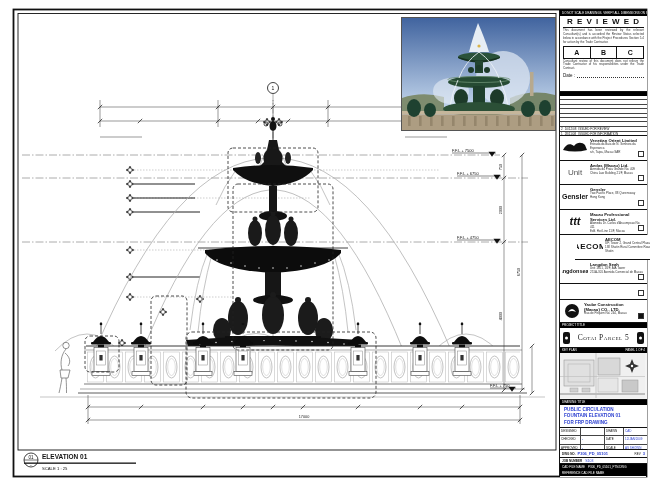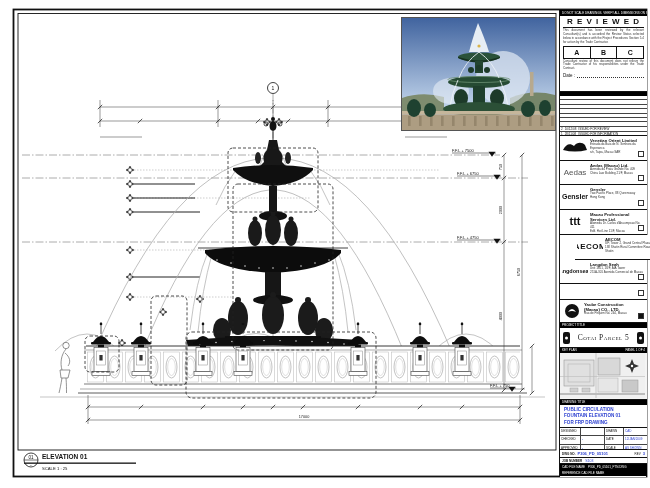--- a/index.html
+++ b/index.html
@@ -447,41 +447,41 @@
       </div>
       <div class="info-cell">
         <div class="nm">Venetian Orient Limited</div>
         <div class="tiny">Estrada da Baia de N. Senhora da Esperanca</div>
         <div class="tiny">s/n, Taipa, Macau SAR</div>
       </div>
       <div class="chk"></div>
     </div>
 
     <div class="abs bx" style="left:0;top:151px;width:87px;height:24px;">
-      <div class="logo-cell" style="font-size:8px;color:#555;">Aedas</div>
+      <div class="logo-cell" style="font-size:8px;color:#555;">Unit</div>
       <div class="info-cell">
         <div class="nm">Aedas (Macau) Ltd.</div>
         <div class="tiny">Avenida da Praia Grande No. 409</div>
         <div class="tiny">China Law Building 21/F, Macau</div>
       </div>
       <div class="chk"></div>
     </div>
 
     <div class="abs bx" style="left:0;top:175px;width:87px;height:25px;">
       <div class="logo-cell" style="font-size:7px;font-weight:bold;color:#111;">Gensler</div>
       <div class="info-cell">
         <div class="nm">Gensler</div>
         <div class="tiny">Two Pacific Place, 88 Queensway</div>
         <div class="tiny">Hong Kong</div>
       </div>
       <div class="chk"></div>
     </div>
 
     <div class="abs bx" style="left:0;top:200px;width:87px;height:25px;">
-      <div class="logo-cell" style="font-size:11px;font-weight:bold;color:#111;">ttt</div>
+      <div class="logo-cell" style="font-size:11px;font-weight:bold;font-style:italic;color:#111;">ttt</div>
       <div class="info-cell">
         <div class="nm">Macau Professional Services Ltd.</div>
         <div class="tiny">Alameda Dr. Carlos d'Assumpcao No. 411</div>
         <div class="tiny">Edif. Hot Line 11/F, Macau</div>
       </div>
       <div class="chk"></div>
     </div>
 
     <div class="abs bx" style="left:15px;top:225px;width:87px;height:25px;">
       <div class="logo-cell" style="font-size:8px;font-weight:bold;letter-spacing:0.5px;color:#111;">AECOM</div>

